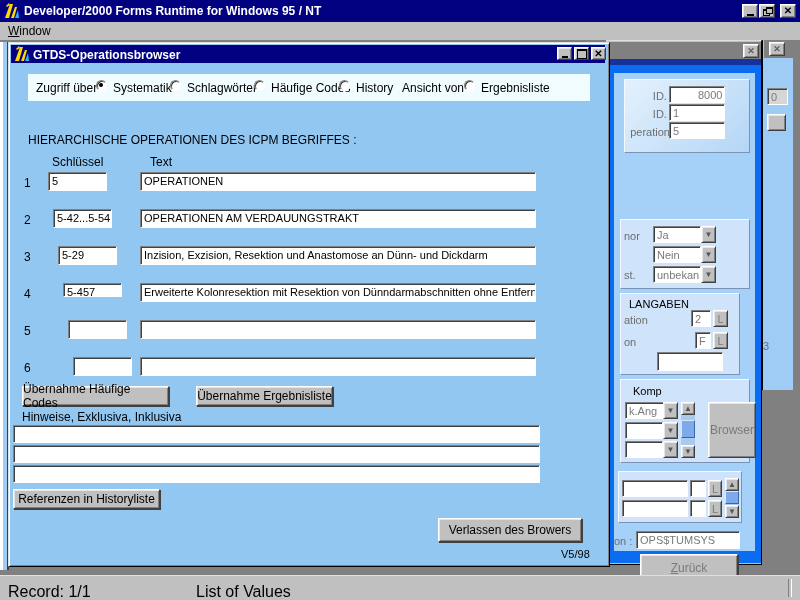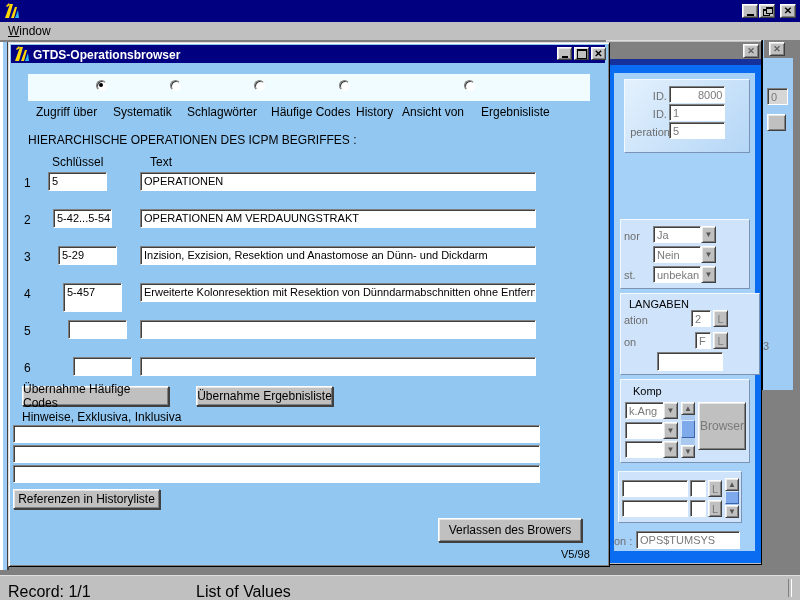--- a/index.html
+++ b/index.html
@@ -36,21 +36,21 @@
   .dlg-frame{left:8px;top:42px;width:600px;height:523px;background:#92c7f1;
              border:1px solid;border-color:#dfdfdf #000 #000 #dfdfdf;
              box-shadow:inset 1px 1px 0 #fff, inset -1px -1px 0 #808080;}
   .dlg-title{left:11px;top:45px;width:594px;height:18px;background:#000080;display:flex;align-items:center;}
   .whitebar{left:28px;top:74px;width:562px;height:27px;background:#f0fcff;}
   .radio{width:11px;height:11px;border-radius:50%;background:#fff;
          border:1px solid;border-color:#808080 #fff #fff #808080;
          box-shadow:inset 1px 1px 0 #404040;position:absolute;top:6px;box-sizing:border-box;}
   .radio .dot{display:none;}
   .radio.on .dot{display:block;width:4px;height:4px;background:#000;border-radius:50%;margin:2px 0 0 2px;}
-  .rlabel{position:absolute;top:7px;font-size:12px;white-space:nowrap;margin-top:24px;}
+  .rlabel{position:absolute;top:7px;font-size:12px;white-space:nowrap;}
   .heading{font-size:12px;white-space:nowrap;}
 
   
   .inact-title{background:#808080;}
   .xbtn{width:16px;height:14px;font-size:9px;font-weight:bold;color:#5d5d5d;}
   .bluewin{left:606px;top:40px;width:156px;height:525px;background:#c0c0c0;
            border:1px solid;border-color:#dfdfdf #000 #000 #dfdfdf;box-sizing:border-box;}
   .panelraised{border:1px solid;border-color:#f2f9ff #7a93b4 #7a93b4 #f2f9ff;background:#cfe4fa;box-sizing:border-box;}
   .combo-field{background:#fff;border:1px solid;border-color:#808080 #fff #fff #808080;
                box-shadow:inset 1px 1px 0 #404040;box-sizing:border-box;padding:2px 0 0 3px;
@@ -73,20 +73,21 @@
 
   <div class="abs titlebar-main">
     <span class="abs" style="left:4px;top:3px;width:16px;height:16px;">
       <svg width="16" height="16" viewBox="0 0 16 16">
           <path fill="#ffd800" d="M1 15 L6 1 L9 1 L5 15 Z"></path>
           <path fill="#ffd800" d="M7 15 L11 4 L13 4 L10 15 Z"></path>
           <path fill="#27b7f0" d="M11 15 L14 7 L15 15 Z"></path>
           <path fill="#ffd800" d="M2 3 L5 0 L6 2 L3 4 Z"></path>
         </svg>
     </span>
+    <span class="titlebar-text abs" style="left:24px;top:4px;">Developer/2000 Forms Runtime for Windows 95 / NT</span>
     <span class="abs w95btn" style="left:742px;top:4px;width:16px;height:14px;">
         <span class="min-bar"></span>
       </span>
     <span class="abs w95btn" style="left:759px;top:4px;width:16px;height:14px;">
         <span class="rest-box">
           <i class="b"></i>
           <i class="f"></i>
         </span>
       </span>
     <span class="abs w95btn" style="left:780px;top:4px;width:16px;height:14px;">
@@ -137,21 +138,21 @@
         <span class="abs w95btn" style="left:80px;top:26px;width:15px;height:17px;">
             <span class="arrow">▼</span>
           </span>
         <span class="abs glabel" style="left:3px;top:49px;">st.</span>
         <div class="abs combo-field" style="left:32px;top:46px;width:48px;height:17px;">unbekannt</div>
         <span class="abs w95btn" style="left:80px;top:46px;width:15px;height:17px;">
             <span class="arrow">▼</span>
           </span>
       </div>
 
-      <div class="abs panelraised" style="left:6px;top:220px;width:140px;height:82px;">
+      <div class="abs panelraised" style="left:6px;top:220px;width:120px;height:82px;">
         <span class="abs seclabel" style="left:8px;top:4px;">LANGABEN</span>
         <span class="abs glabel" style="left:3px;top:20px;">ation</span>
         <div class="abs sunk graytxt" style="left:70px;top:16px;width:20px;height:17px;">2</div>
         <span class="abs w95btn graytxt" style="left:92px;top:16px;width:15px;height:17px;">L</span>
         <span class="abs glabel" style="left:3px;top:42px;">on</span>
         <div class="abs sunk graytxt" style="left:74px;top:38px;width:16px;height:17px;">F</div>
         <span class="abs w95btn graytxt" style="left:92px;top:38px;width:15px;height:17px;">L</span>
         <div class="abs sunk" style="left:36px;top:58px;width:66px;height:19px;"></div>
       </div>
 
@@ -171,21 +172,21 @@
           </span>
         <div class="abs sb-track" style="left:60px;top:22px;width:14px;height:56px;">
           <span class="abs w95btn" style="left:0;top:0;width:14px;height:13px;">
               <span class="arrow">▲</span>
             </span>
           <span class="abs sb-thumb" style="left:0;top:18px;width:14px;height:18px;"></span>
           <span class="abs w95btn" style="left:0;top:43px;width:14px;height:13px;">
               <span class="arrow">▼</span>
             </span>
         </div>
-        <span class="abs w95btn graytxt" style="left:77px;top:22px;width:48px;height:48px;font-size:12px;">Browser</span>
+        <span class="abs w95btn graytxt" style="left:87px;top:22px;width:48px;height:56px;font-size:12px;">Browser</span>
       </div>
 
       <div class="abs panelraised" style="left:4px;top:398px;width:124px;height:52px;">
         <div class="abs sunk" style="left:3px;top:8px;width:66px;height:17px;"></div>
         <div class="abs sunk" style="left:71px;top:8px;width:16px;height:17px;"></div>
         <span class="abs w95btn graytxt" style="left:89px;top:8px;width:14px;height:17px;">L</span>
         <div class="abs sunk" style="left:3px;top:28px;width:66px;height:17px;"></div>
         <div class="abs sunk" style="left:71px;top:28px;width:16px;height:17px;"></div>
         <span class="abs w95btn graytxt" style="left:89px;top:28px;width:14px;height:17px;">L</span>
         <div class="abs sb-track" style="left:106px;top:6px;width:14px;height:40px;">
@@ -194,20 +195,23 @@
             </span>
           <span class="abs sb-thumb" style="left:0;top:13px;width:14px;height:13px;"></span>
           <span class="abs w95btn" style="left:0;top:27px;width:14px;height:13px;">
               <span class="arrow">▼</span>
             </span>
         </div>
       </div>
 
       <span class="abs glabel" style="left:0px;top:462px;">on :</span>
       <div class="abs sunk graytxt" style="left:22px;top:458px;width:104px;height:18px;">OPS$TUMSYS</div>
+      <span class="abs w95btn dropbtn graytxt" style="left:26px;top:481px;width:98px;height:28px;font-size:12px;">
+          <span class="ufl">Zurück</span>
+        </span>
       <span class="abs" style="left:102px;top:506px;font-size:11px;">V12/98</span>
     </div>
   </div>
 
   <div class="abs dlg-frame"></div>
   <div class="abs dlg-title">
     <span class="abs" style="left:3px;top:1px;width:16px;height:16px;">
       <svg width="16" height="16" viewBox="0 0 16 16">
           <path fill="#ffd800" d="M1 15 L6 1 L9 1 L5 15 Z"></path>
           <path fill="#ffd800" d="M7 15 L11 4 L13 4 L10 15 Z"></path>
@@ -254,21 +258,21 @@
 
   <span class="abs" style="left:24px;top:213px;font-size:12px;">2</span>
   <div class="abs sunk" style="left:53px;top:209px;width:59px;height:19px;">5-42...5-54</div>
   <div class="abs sunk" style="left:140px;top:209px;width:396px;height:19px;">OPERATIONEN AM VERDAUUNGSTRAKT</div>
 
   <span class="abs" style="left:24px;top:250px;font-size:12px;">3</span>
   <div class="abs sunk" style="left:58px;top:246px;width:59px;height:19px;">5-29</div>
   <div class="abs sunk" style="left:140px;top:246px;width:396px;height:19px;">Inzision, Exzision, Resektion und Anastomose an Dünn- und Dickdarm</div>
 
   <span class="abs" style="left:24px;top:287px;font-size:12px;">4</span>
-  <div class="abs sunk" style="left:63px;top:283px;width:59px;height:29px;">5-457</div>
+  <div class="abs sunk" style="left:63px;top:283px;width:59px;height:14px;">5-457</div>
   <div class="abs sunk" style="left:140px;top:283px;width:396px;height:19px;">Erweiterte Kolonresektion mit Resektion von Dünndarmabschnitten ohne Entfernu</div>
 
   <span class="abs" style="left:24px;top:324px;font-size:12px;">5</span>
   <div class="abs sunk" style="left:68px;top:320px;width:59px;height:19px;"></div>
   <div class="abs sunk" style="left:140px;top:320px;width:396px;height:19px;"></div>
 
   <span class="abs" style="left:24px;top:361px;font-size:12px;">6</span>
   <div class="abs sunk" style="left:73px;top:357px;width:59px;height:19px;"></div>
   <div class="abs sunk" style="left:140px;top:357px;width:396px;height:19px;"></div>
 

